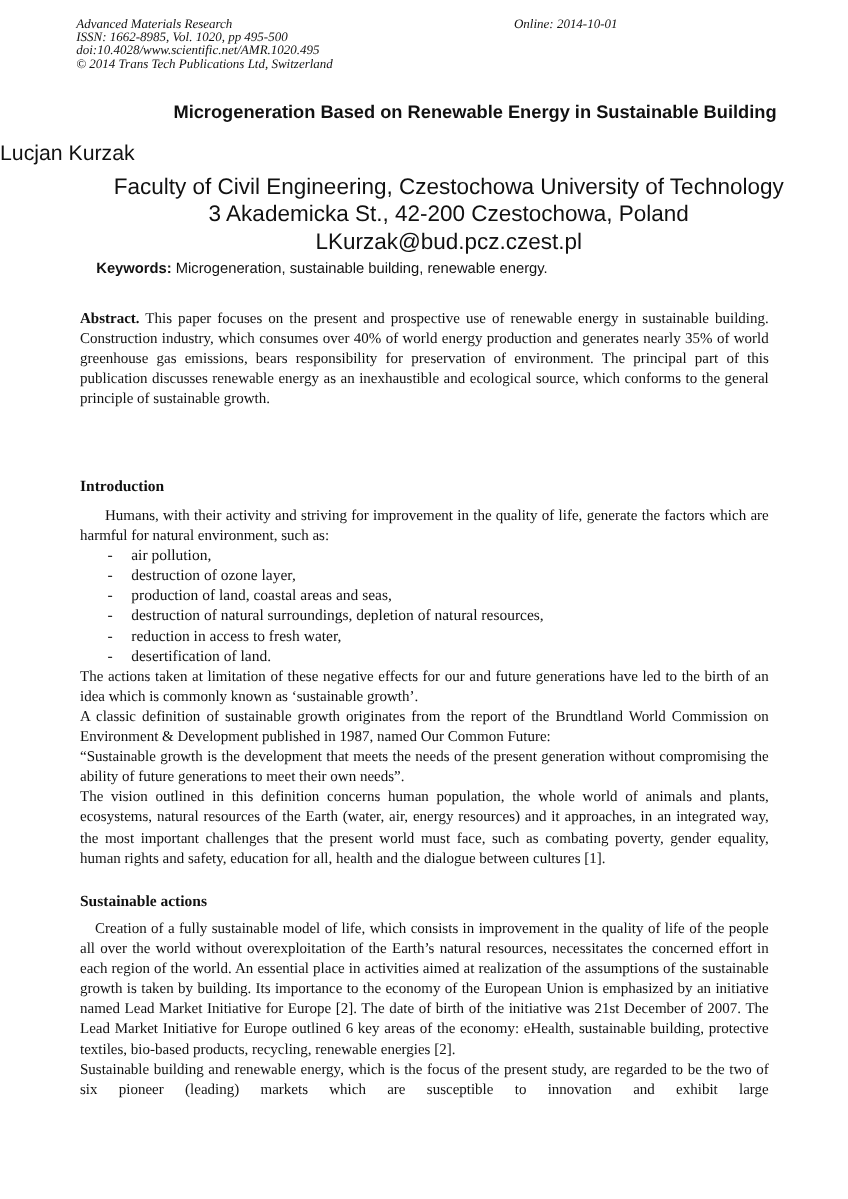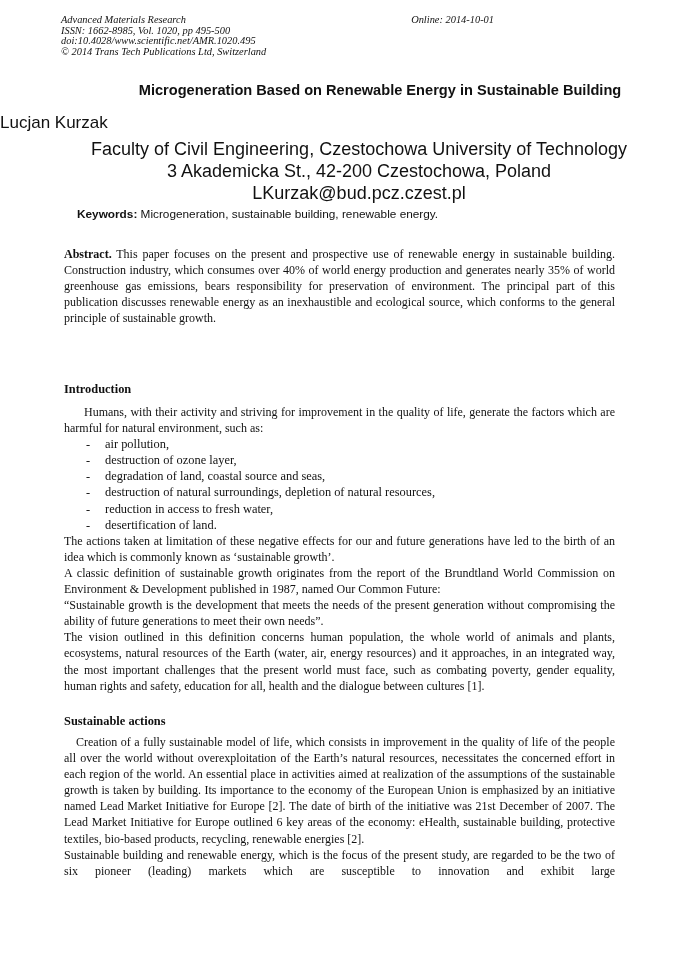--- a/index.html
+++ b/index.html
@@ -55,21 +55,21 @@
   <div class="body serif" style="top:246px;">
     <p class="para"><b>Abstract.</b><span> This paper focuses on the present and prospective use of renewable energy in sustainable building. Construction industry, which consumes over 40% of world energy production and generates nearly 35% of world greenhouse gas emissions, bears responsibility for preservation of environment. The principal part of this publication discusses renewable energy as an inexhaustible and ecological source, which conforms to the general principle of sustainable growth.</span></p>
   </div>
 
   <div class="body serif" style="top:348px;margin-top:34px;">
     <p class="h">Introduction</p>
     <p class="para indent" style="margin-top:7px;">Humans, with their activity and striving for improvement in the quality of life, generate the factors which are harmful for natural environment, such as:</p>
     <ul class="dash">
       <li>air pollution,</li>
       <li>destruction of ozone layer,</li>
-      <li>degradation of land, coastal source and seas,</li>
+      <li>production of land, coastal areas and seas,</li>
       <li>destruction of natural surroundings, depletion of natural resources,</li>
       <li>reduction in access to fresh water,</li>
       <li>desertification of land.</li>
     </ul>
     <p class="para">The actions taken at limitation of these negative effects for our and future generations have led to the birth of an idea which is commonly known as ‘sustainable growth’.</p>
     <p class="para">A classic definition of sustainable growth originates from the report of the Brundtland World Commission on Environment &amp; Development published in 1987, named Our Common Future:</p>
     <p class="para">“Sustainable growth is the development that meets the needs of the present generation without compromising the ability of future generations to meet their own needs”.</p>
     <p class="para">The vision outlined in this definition concerns human population, the whole world of animals and plants, ecosystems, natural resources of the Earth (water, air, energy resources) and it approaches, in an integrated way, the most important challenges that the present world must face, such as combating poverty, gender equality, human rights and safety, education for all, health and the dialogue between cultures [1].</p>
   </div>
 

